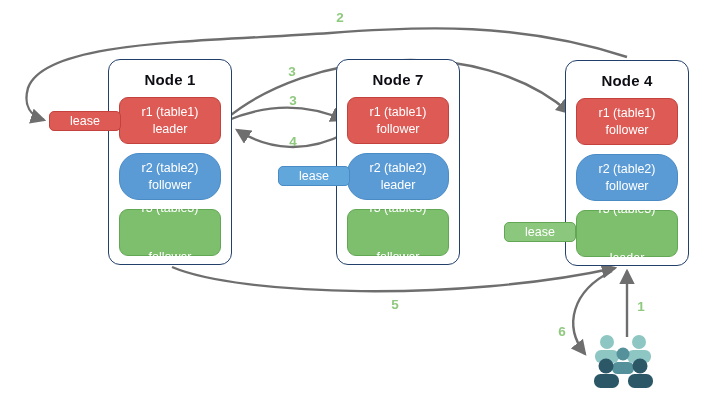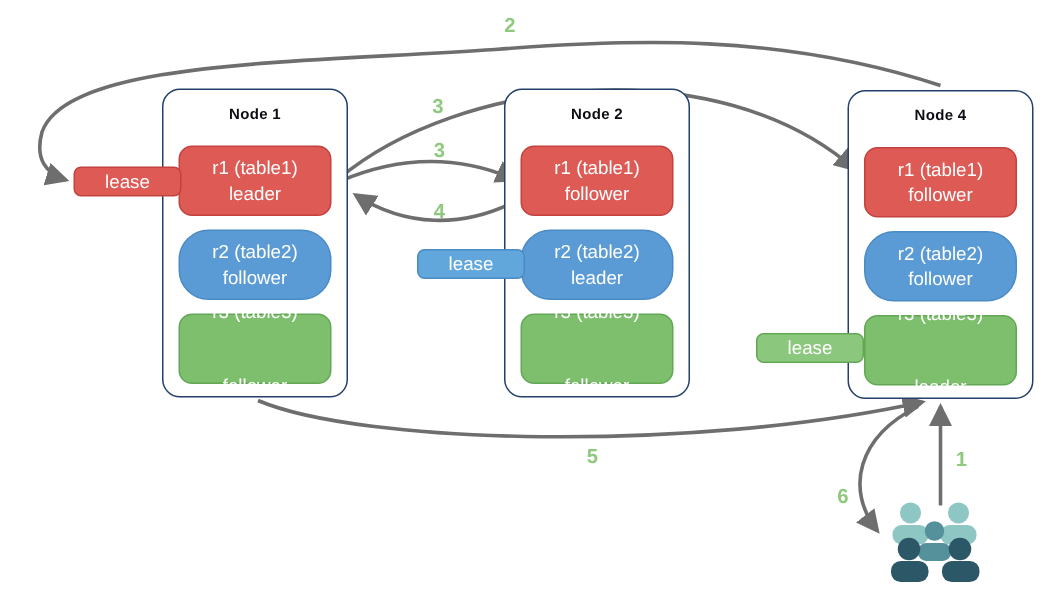--- a/index.html
+++ b/index.html
@@ -7,21 +7,21 @@
     position:relative; width:704px; height:405px; background:#ffffff;
     font-family:"Liberation Sans", sans-serif; overflow:hidden;
   }
   .arrow-layer { position:absolute; left:0; top:0; width:704px; height:405px; pointer-events:none; }
 
   .node {
     position:absolute; width:124px; height:206px; background:#ffffff;
     border:1.6px solid var(--node-border); border-radius:12px; box-sizing:border-box;
   }
   .node-title {
-    margin-top:11px; text-align:center; font-weight:bold; font-size:10px;
+    margin-top:11px; text-align:center; font-weight:bold; font-size:15px;
     color:var(--title-color); letter-spacing:.2px;
   }
   .replicas { position:absolute; left:10px; top:37px; display:flex; flex-direction:column; gap:9px; }
   .replica {
     width:102px; height:47px; border-radius:9px; box-sizing:border-box;
     display:flex; flex-direction:column; justify-content:center; align-items:center;
     color:#ffffff; font-size:12.5px; line-height:1.3; border:1.5px solid transparent;
     text-align:center;
   }
   .replica.red   { background:var(--red-fill);   border-color:var(--red-border); }
@@ -77,21 +77,21 @@
         <span>follower</span>
       </div>
       <div class="replica green">
         <span>r3 (table3)</span>
         <span>follower</span>
       </div>
     </div>
   </div>
 
   <div class="node" style="left:336px; top:59px;">
-    <div class="node-title">Node 2</div>
+    <div class="node-title">Node 7</div>
     <div class="replicas">
       <div class="replica red">
         <span>r1 (table1)</span>
         <span>follower</span>
       </div>
       <div class="replica blue">
         <span>r2 (table2)</span>
         <span>leader</span>
       </div>
       <div class="replica green">

